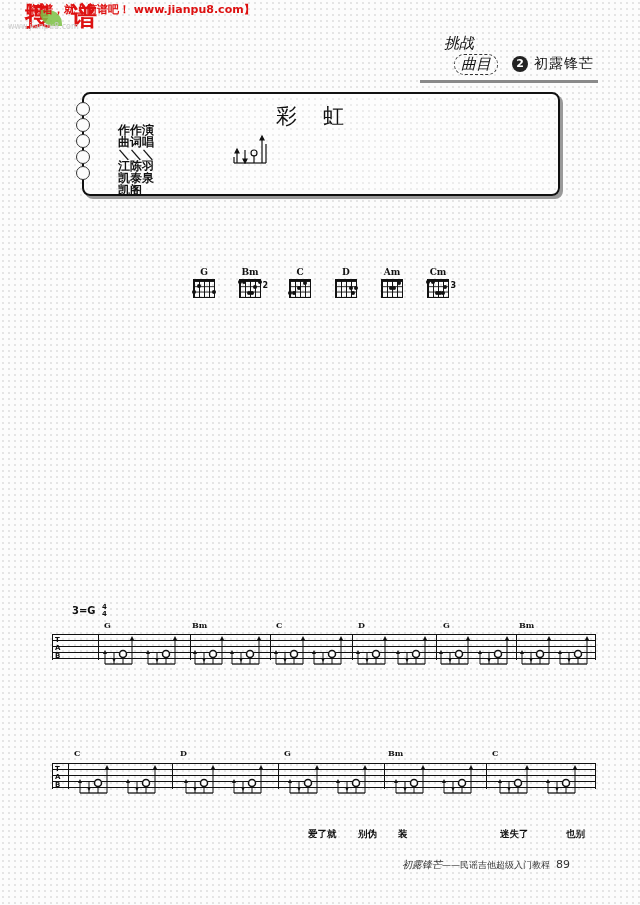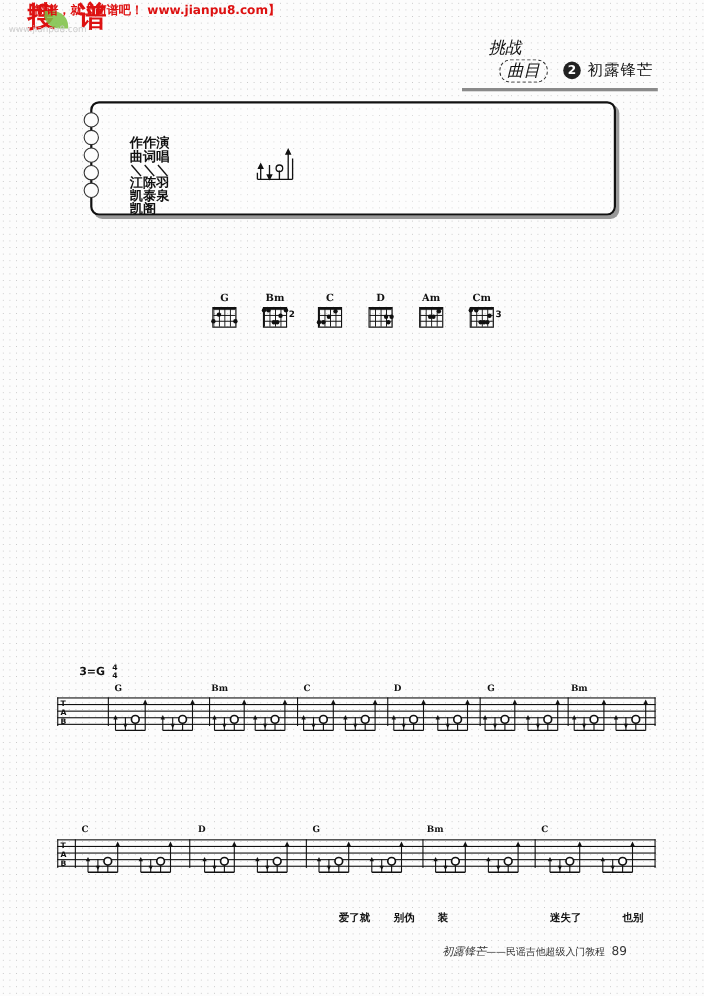--- a/index.html
+++ b/index.html
@@ -80,20 +80,21 @@
 
   <div class="credits">
     <div>作作演</div>
     <div>曲词唱</div>
     <div>＼＼＼</div>
     <div>江陈羽</div>
     <div>凯泰泉</div>
     <div>凯阁</div>
   </div>
 
+  <div class="title">彩虹</div>
 
   <svg class="rhythm-icon" viewBox="0 0 36 34">
     <g stroke="#111" fill="#111" stroke-width="1.2">
       <line x1="2" y1="33" x2="34" y2="33"></line>
       <line x1="2" y1="33" x2="2" y2="27"></line>
       <line x1="34" y1="33" x2="34" y2="14"></line>
       <line x1="5" y1="33" x2="5" y2="22"></line>
         <polygon points="3,23 5,19 7,23"></polygon>
       <line x1="13" y1="33" x2="13" y2="20"></line>
         <polygon points="11,29 13,33 15,29"></polygon>

